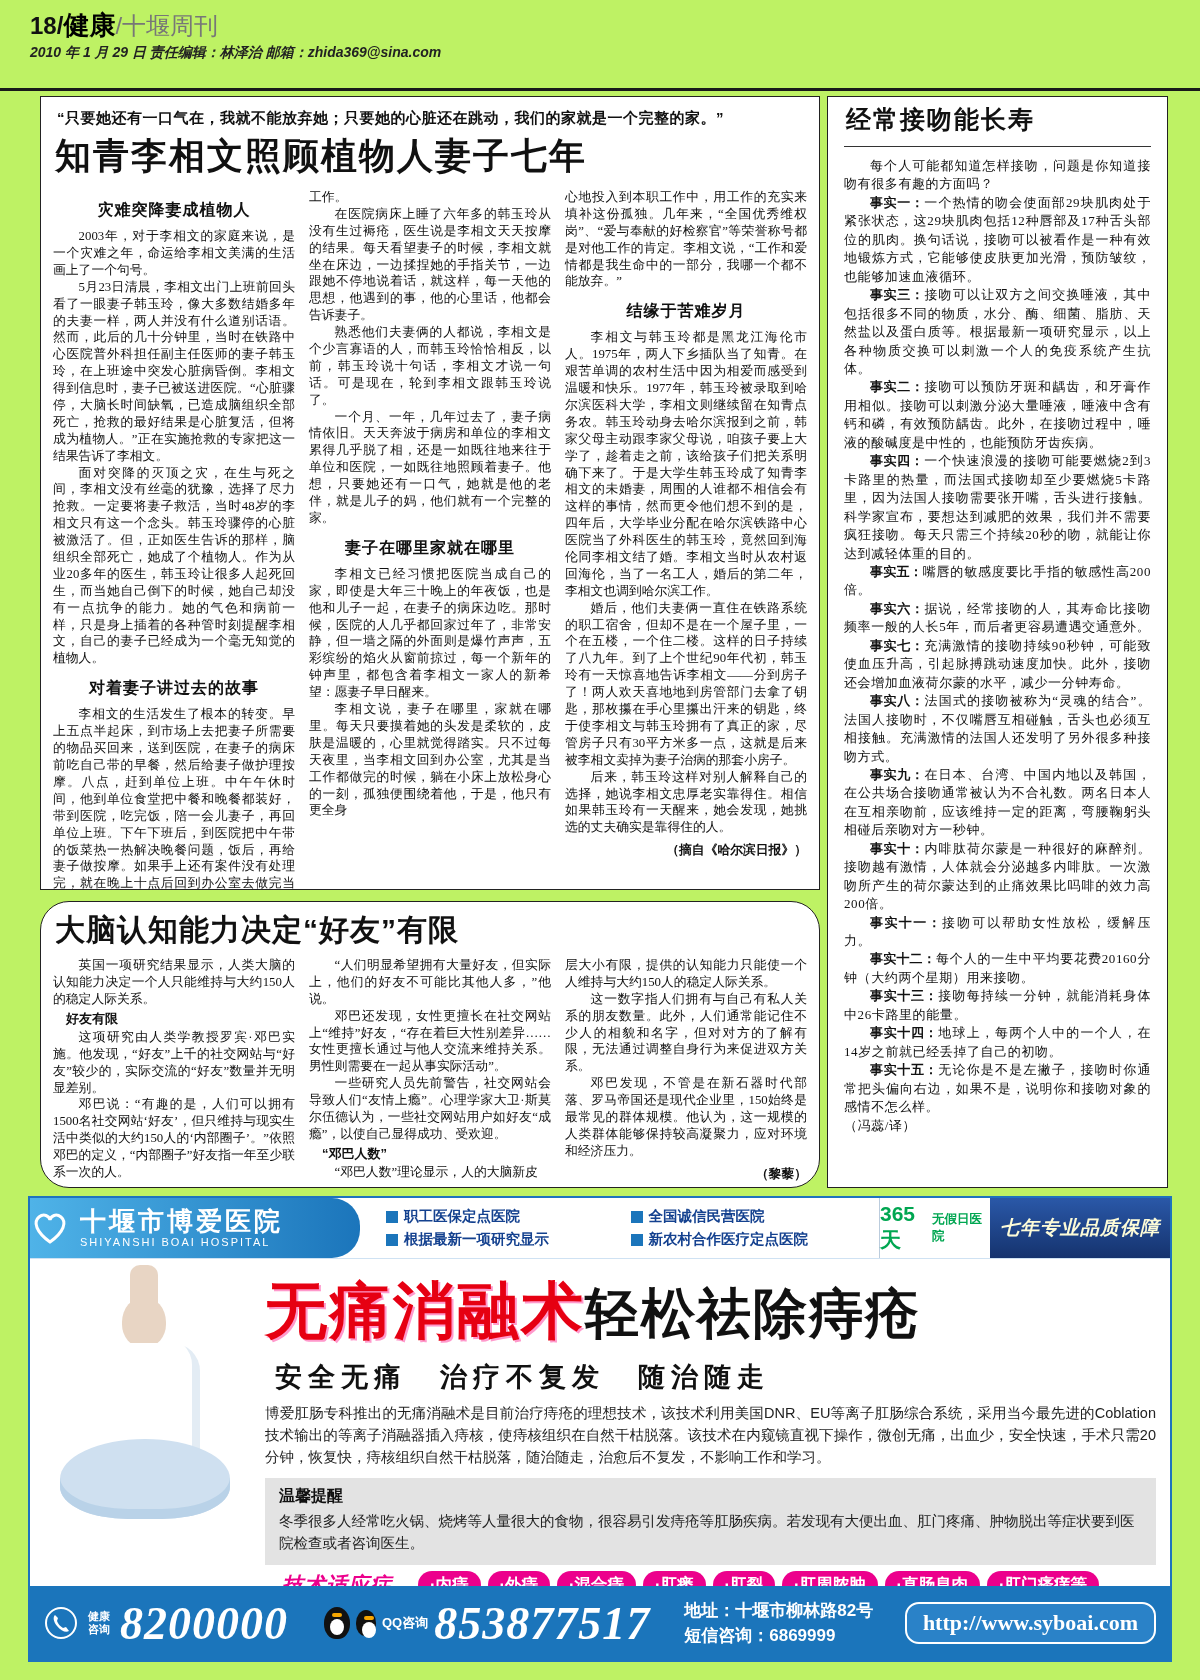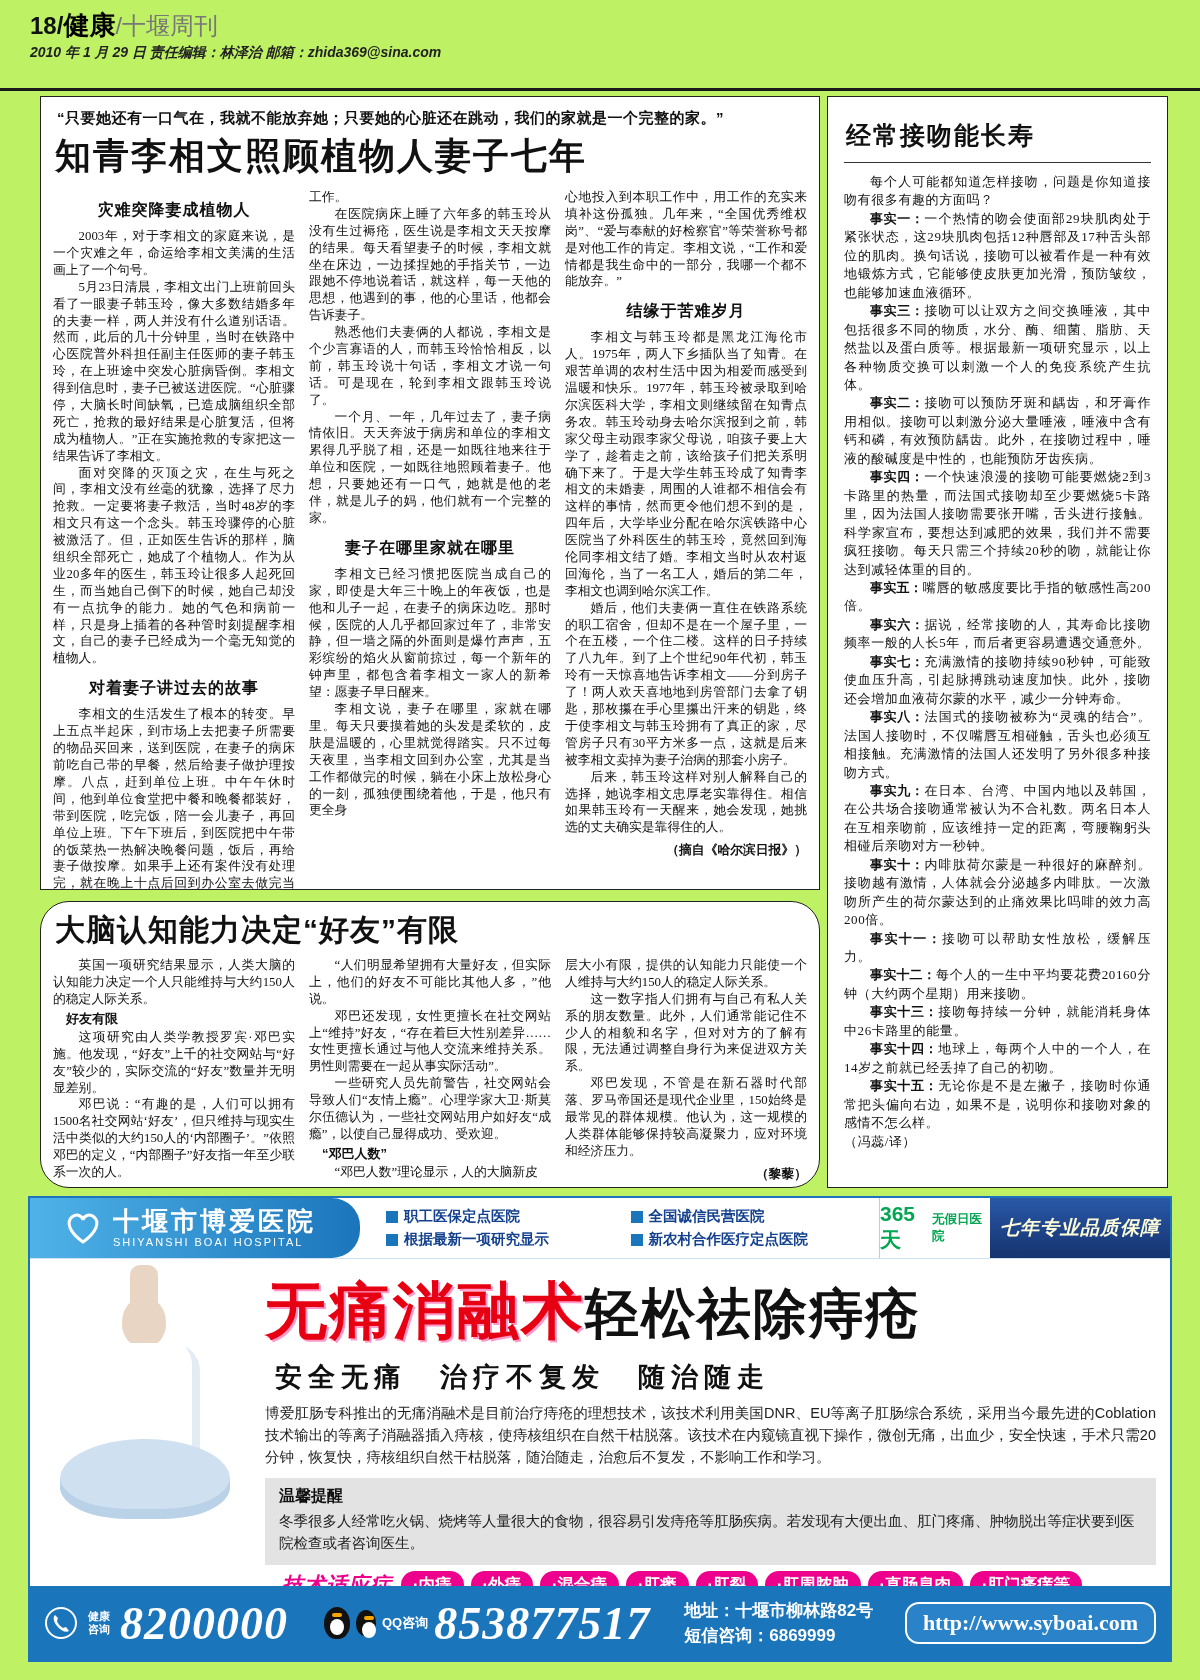--- a/index.html
+++ b/index.html
@@ -8,21 +8,21 @@
   
   .masthead{position:absolute;left:0;top:0;width:1200px;height:88px;border-bottom:3px solid #1a1a1a;}
   .mast-line1{position:absolute;left:30px;top:8px;font-size:24px;}
   .mast-num{font-weight:bold;color:#111;}
   .mast-section{font-weight:bold;color:#000;font-size:26px;}
   .mast-pub{color:#777;font-size:24px;}
   .mast-line2{position:absolute;left:30px;top:44px;font-size:14px;font-weight:bold;font-style:italic;color:#222;}
   
   .abox{position:absolute;border:1px solid #222;background:#fff;overflow:hidden;box-sizing:border-box;}
   #main-box{left:40px;top:96px;width:780px;height:794px;padding:10px 12px;}
-  #right-box{left:827px;top:96px;width:341px;height:1092px;padding:20px 16px;}
+  #right-box{left:827px;top:96px;width:341px;height:1092px;padding:4px 16px;}
   #bottom-box{left:40px;top:901px;width:780px;height:287px;padding:8px 12px;border-radius:29px;}
   .quote{font-size:15px;font-weight:bold;margin:2px 0 4px 4px;letter-spacing:.5px;}
   .headline-xl{font-size:36px;font-weight:bold;letter-spacing:2px;margin:0 0 8px 2px;font-family:"Liberation Sans",sans-serif;}
   .headline-l{font-size:30px;font-weight:bold;letter-spacing:1px;margin:0 0 6px 2px;}
   .cols{display:flex;gap:14px;}
   .col{flex:1 1 0;min-width:0;}
   .col p{margin:0;font-family:"Liberation Serif",serif;font-size:12.8px;line-height:1.32;text-align:justify;}
   .p-ind{text-indent:2em;}
   .p-cont{text-indent:0;}
   .sub-c{font-family:"Liberation Sans",sans-serif !important;font-weight:bold;text-align:center !important;
@@ -32,21 +32,21 @@
   .byline{text-align:right !important;font-weight:bold;margin-top:6px !important;}
   
   #right-box .rtitle{font-size:25px;font-weight:bold;letter-spacing:2px;padding:2px 0 10px 2px;
                      border-bottom:1px solid #333;margin-bottom:10px;}
   #right-box .col p{font-size:13px;line-height:1.42;letter-spacing:.6px;}
   #right-box b{font-family:"Liberation Sans",sans-serif;letter-spacing:0;}
   
   .ad{position:absolute;left:28px;top:1196px;width:1144px;height:466px;border:2px solid #1e73be;
       box-sizing:border-box;background:#fff;overflow:hidden;}
   .ad-top{display:flex;align-items:stretch;height:60px;border-bottom:1px solid #cfe2f3;}
-  .ad-logo{display:flex;align-items:center;gap:10px;width:330px;padding-left:33px;box-sizing:border-box;
+  .ad-logo{display:flex;align-items:center;gap:10px;width:330px;padding-left:0;box-sizing:border-box;
            background:linear-gradient(90deg,#4fb3e8,#1b75bb);border-radius:0 28px 28px 0;color:#fff;}
   .ad-logo .cn{font-size:26px;font-weight:bold;letter-spacing:3px;line-height:1.05;}
   .ad-logo .en{font-size:11px;letter-spacing:2px;}
   .ad-desigs{flex:1;display:grid;grid-template-columns:1fr 1fr;align-content:center;gap:4px 6px;padding:0 10px 0 26px;}
   .desig{display:flex;align-items:center;gap:6px;font-size:14.5px;font-weight:bold;color:#14418f;}
   .sq{width:12px;height:12px;background:#1b75bb;flex:0 0 auto;}
   .ad-365{width:110px;display:flex;flex-direction:row;justify-content:center;align-items:center;
           border-left:1px solid #bcd;}
   .d365a{color:#00a651;font-size:21px;font-weight:bold;}
   .d365b{color:#00a651;font-size:12.5px;font-weight:bold;}
@@ -64,21 +64,21 @@
   .ad-headline{white-space:nowrap;margin-top:4px;}
   .ad-headline .red{color:#e60012;font-size:62px;font-weight:bold;letter-spacing:2px;
         text-shadow:2px 2px 0 #f9c;}
   .ad-headline .blk{color:#111;font-size:54px;font-weight:bold;letter-spacing:2px;}
   .ad-sub{font-size:27px;font-weight:bold;letter-spacing:6px;margin:6px 0 8px 10px;color:#111;}
   .ad-body{font-size:14.5px;line-height:1.5;text-align:justify;margin:0;color:#222;}
   .ad-tip{background:#e3e3e3;margin-top:10px;padding:8px 14px 10px 14px;}
   .tip-title{font-size:16px;font-weight:bold;margin-bottom:4px;}
   .tip-body{font-size:14.5px;line-height:1.5;margin:0;color:#222;}
   .ad-pills{display:flex;align-items:center;gap:7px;padding:6px 6px 6px 252px;}
-  .pill-label{color:#ec008c;font-size:21px;font-weight:bold;font-style:italic;letter-spacing:1px;margin-right:2px;}
+  .pill-label{color:#ec008c;font-size:21px;font-weight:bold;font-style:italic;letter-spacing:1px;margin-right:19px;}
   .pill{background:#ec008c;color:#fff;font-size:16.5px;font-weight:bold;padding:3px 12px;border-radius:16px;white-space:nowrap;}
   .ad-footer{position:absolute;left:0;bottom:0;width:100%;height:74px;background:#1b75bb;display:flex;
              align-items:center;color:#fff;box-sizing:border-box;padding:0 14px;gap:10px;}
   .ph-label{font-size:11px;line-height:1.15;font-weight:bold;}
   .big-num{font-family:"Liberation Serif",serif;font-weight:bold;font-size:46px;font-style:italic;letter-spacing:1px;}
   .qq-wrap{display:flex;align-items:center;gap:6px;margin-left:26px;}
   .penguin{width:26px;height:32px;background:#111;border-radius:50% 50% 46% 46%;position:relative;}
   .penguin:after{content:"";position:absolute;left:6px;top:12px;width:14px;height:16px;background:#fff;border-radius:50%;}
   .penguin:before{content:"";position:absolute;left:8px;top:6px;width:10px;height:4px;background:#f7a600;border-radius:2px;}
   .qq-label{font-size:13px;font-weight:bold;}

